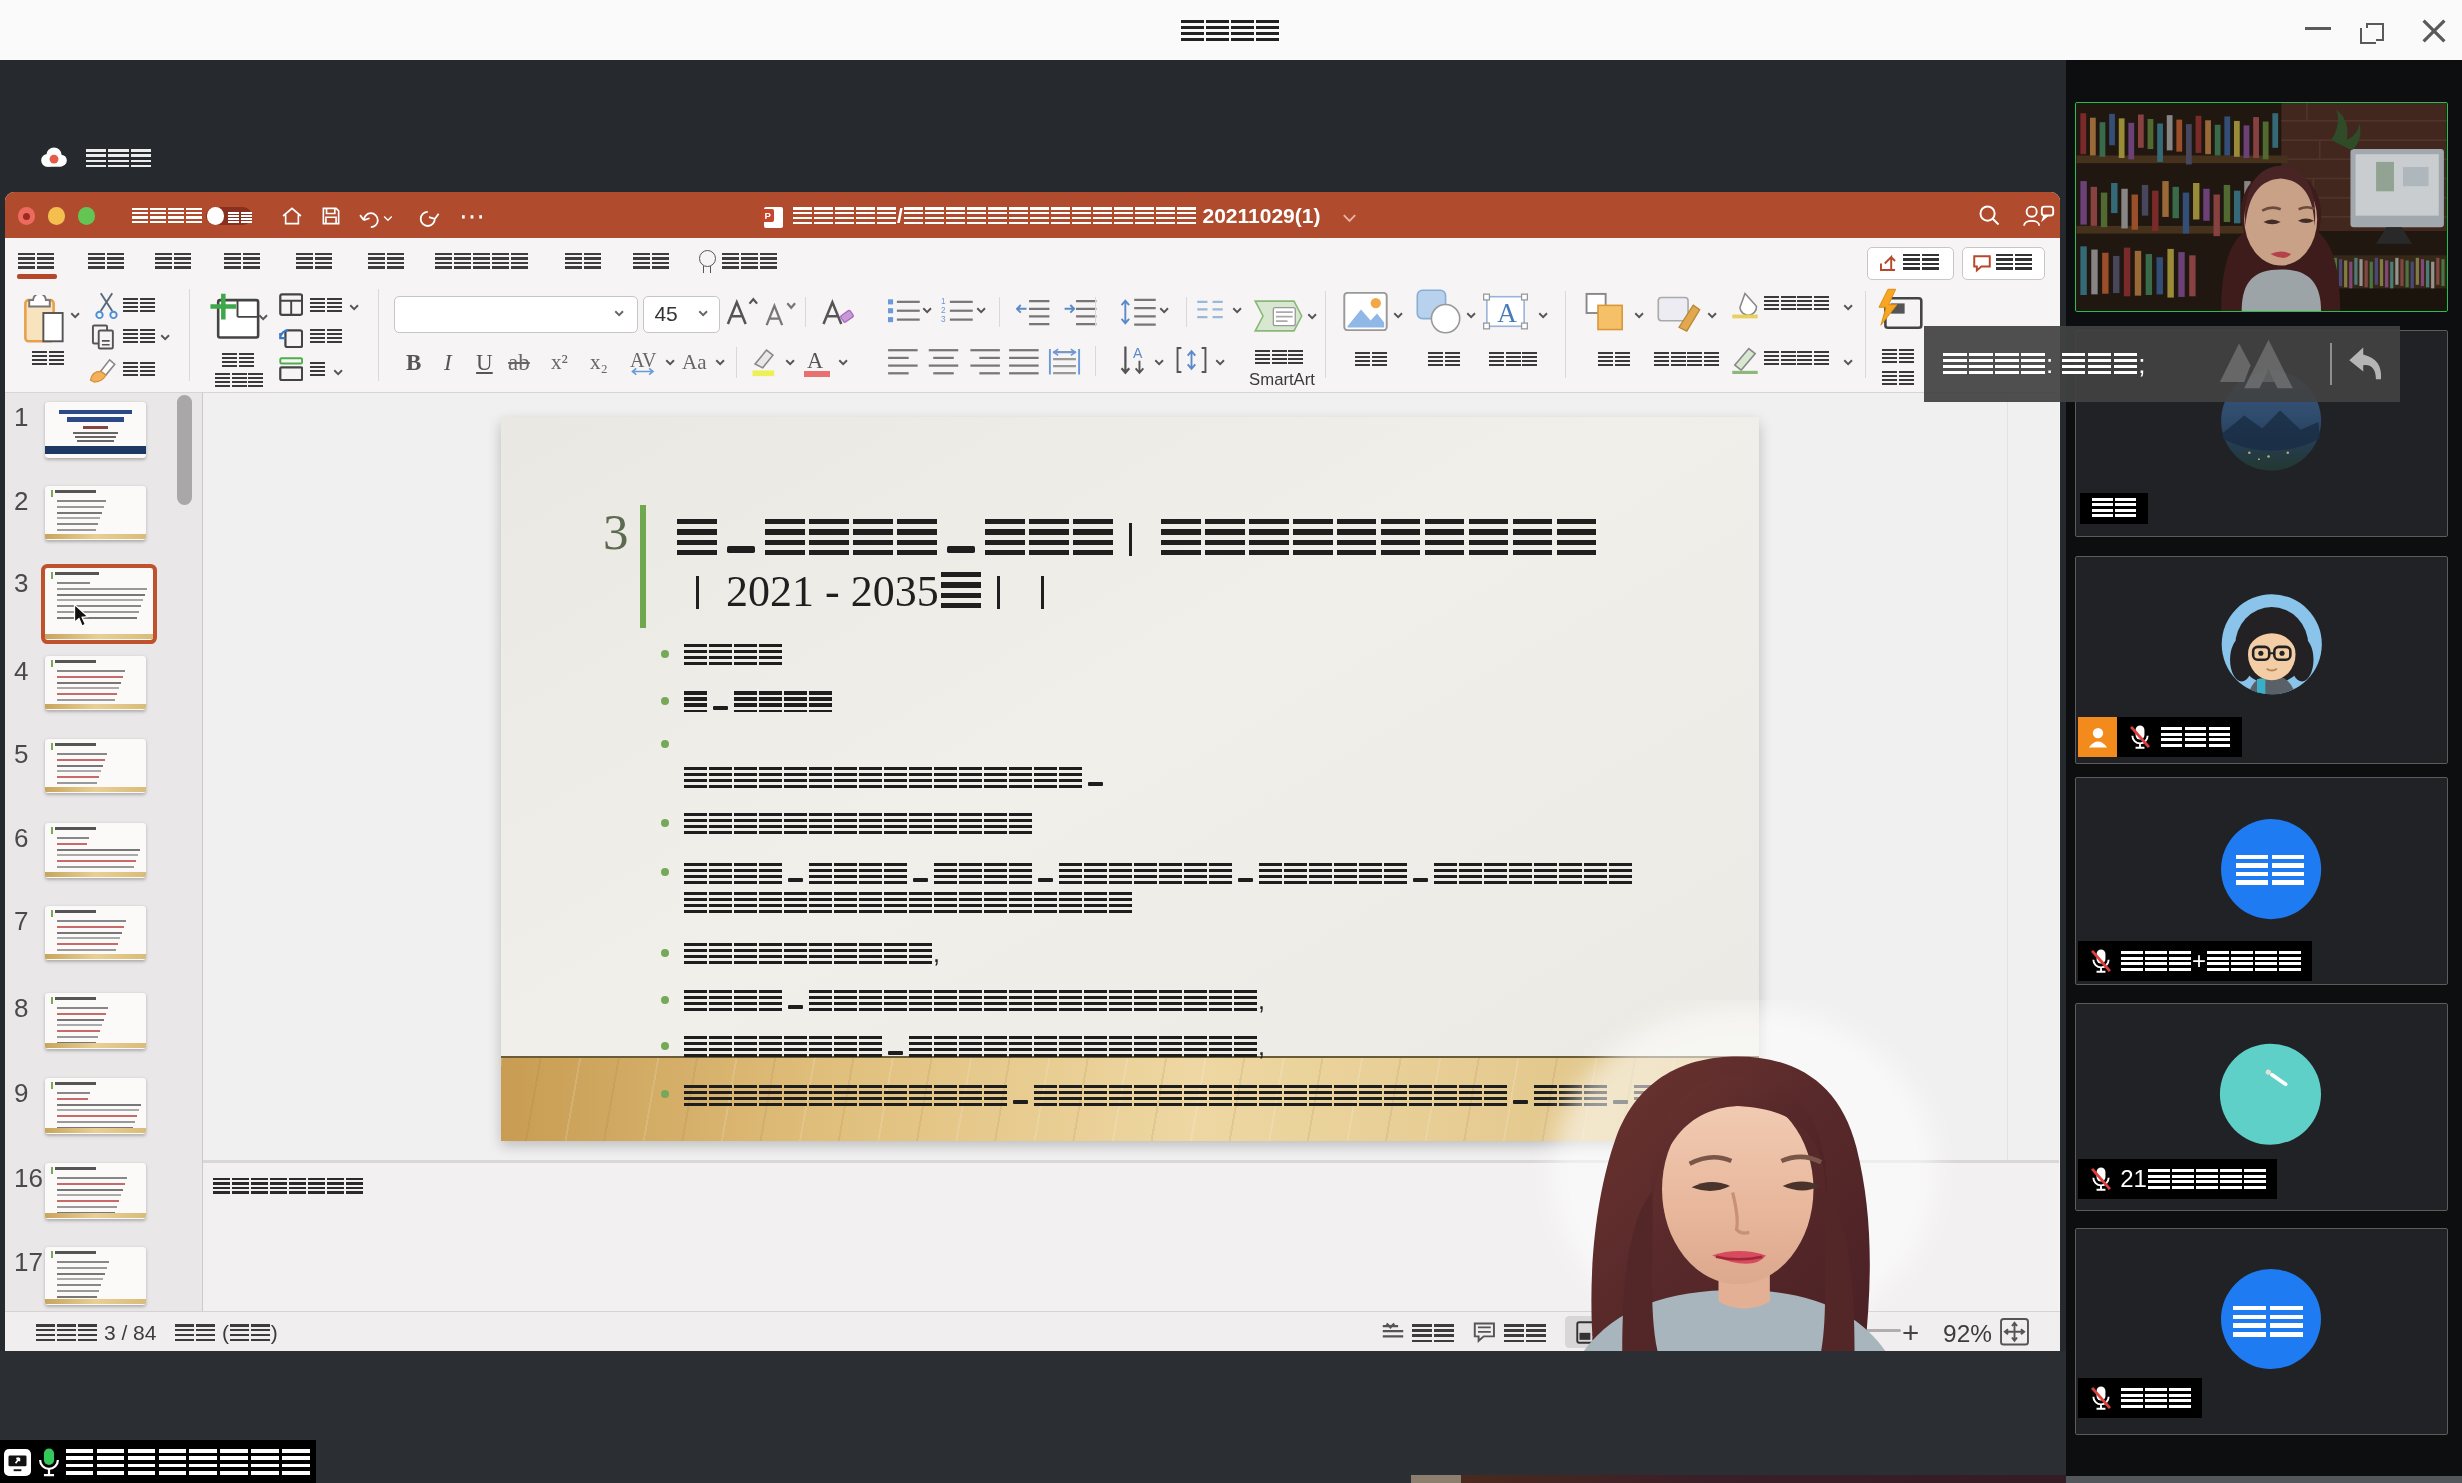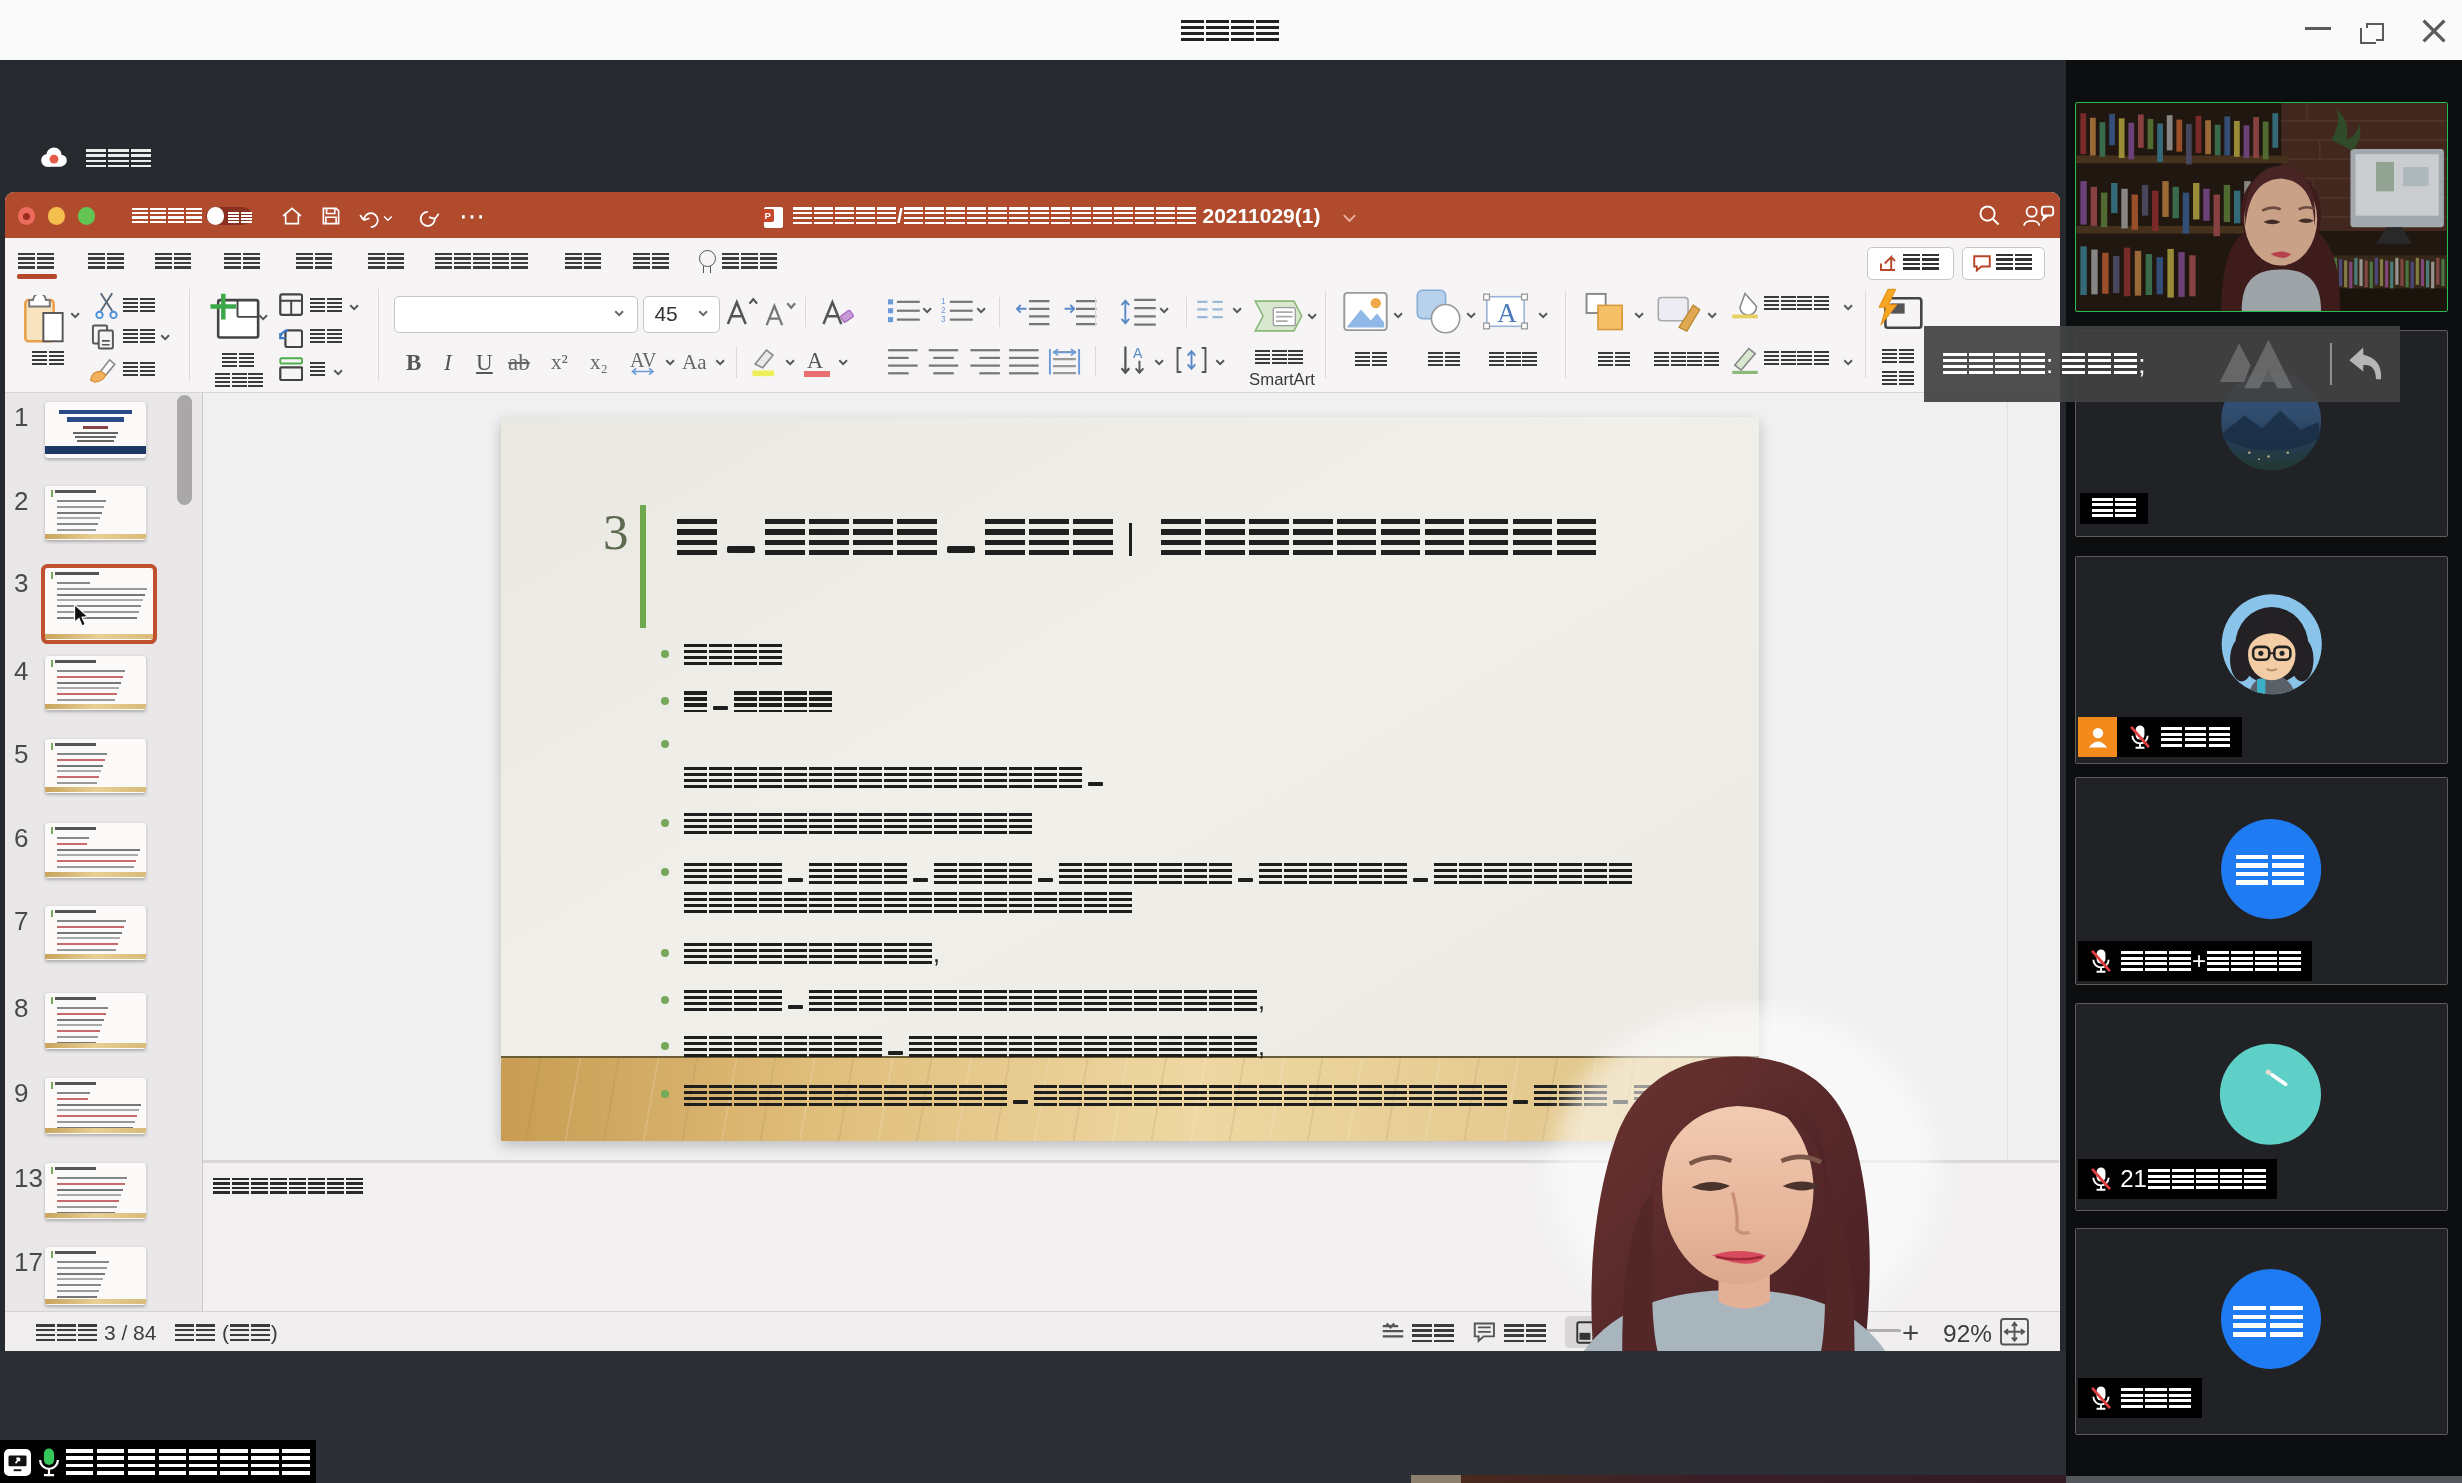--- a/index.html
+++ b/index.html
@@ -642,21 +642,21 @@
           <div style="position:absolute;left:11.5px;top:20px;width:31%;height:1.9px;background:#c86a6a"></div>
           <div style="position:absolute;left:11.5px;top:26px;width:84%;height:1.9px;background:#777"></div>
           <div style="position:absolute;left:11.5px;top:31px;width:82%;height:1.9px;background:#aaa"></div>
           <div style="position:absolute;left:11.5px;top:37px;width:80%;height:1.9px;background:#c86a6a"></div>
           <div style="position:absolute;left:11.5px;top:43px;width:78%;height:1.9px;background:#999"></div>
           <div style="position:absolute;left:11.5px;top:49px;width:76%;height:1.9px;background:#777"></div>
           <div style="position:absolute;left:6.4px;top:3.8px;width:1.9px;height:7.7px;background:#7aa85a"></div>
           <div style="position:absolute;left:10.3px;top:3.8px;width:40%;height:3.2px;background:#555"></div>
           <div style="position:absolute;left:0;bottom:1.3px;width:100%;height:4.5px;background:linear-gradient(90deg,#c9a45c,#e8cf95 50%,#d9bc78)"></div>
         </div>
-        <div class="a" style="left: 9px; top: 971px; font-size: 26px; color: rgb(74, 74, 74); font-weight: 500;">13</div>
+        <div class="a" style="left: 9px; top: 971px; font-size: 26px; color: rgb(74, 74, 74); font-weight: 500;">16</div>
         <div class="a" style="left: 40px; top: 971px; width: 101px; height: 56px; background: rgb(251, 250, 248); border-radius: 3.2px; box-shadow: rgba(0, 0, 0, 0.25) 0px 1.3px 3.2px; overflow: hidden;">
           <div style="position:absolute;left:11.5px;top:14px;width:70%;height:1.9px;background:#888"></div>
           <div style="position:absolute;left:11.5px;top:20px;width:68%;height:1.9px;background:#c86a6a"></div>
           <div style="position:absolute;left:11.5px;top:26px;width:66%;height:1.9px;background:#777"></div>
           <div style="position:absolute;left:11.5px;top:31px;width:64%;height:1.9px;background:#aaa"></div>
           <div style="position:absolute;left:11.5px;top:37px;width:62%;height:1.9px;background:#c86a6a"></div>
           <div style="position:absolute;left:11.5px;top:43px;width:60%;height:1.9px;background:#999"></div>
           <div style="position:absolute;left:11.5px;top:49px;width:58%;height:1.9px;background:#777"></div>
           <div style="position:absolute;left:6.4px;top:3.8px;width:1.9px;height:7.7px;background:#7aa85a"></div>
           <div style="position:absolute;left:10.3px;top:3.8px;width:40%;height:3.2px;background:#555"></div>
@@ -679,20 +679,21 @@
 
     <div class="a" style="left:172px;top:203px;width:15.4px;height:110px;background:#a9a7a8;border-radius:7.7px;"></div>
 
     <div class="a" id="slide" style="left:496px;top:225px;width:1258px;height:724px;background:linear-gradient(150deg,#eae8e3,#f1efe9 45%,#ebe9e3);box-shadow:0 5.1px 13px rgba(0,0,0,.22);">
         <div class="a" style="left: 0px; top: 639px; width: 1258px; height: 1.9px; background: rgb(107, 92, 56);"></div>
         <div class="a" style="left: 0px; top: 641px; width: 1258px; height: 83px; background: linear-gradient(90deg, rgb(200, 156, 82), rgb(224, 191, 124) 26%, rgb(238, 215, 162) 55%, rgb(230, 204, 146) 78%, rgb(220, 192, 131));"></div>
         <div class="a" style="left: 0px; top: 641px; width: 1258px; height: 83px; background: repeating-linear-gradient(100deg, rgba(255, 255, 255, 0.13) 0px, rgba(255, 255, 255, 0.13) 1.9px, transparent 1.9px, transparent 38px, rgba(140, 110, 60, 0.12) 38px, rgba(140, 110, 60, 0.12) 40px, transparent 40px, transparent 77px);"></div>
         <div class="a" style="left: 102px; top: 90px; font-size: 51px; color: rgb(92, 106, 80); font-family: &quot;Liberation Serif&quot;, serif; line-height: 51px;">3</div>
         <div class="a" style="left: 139px; top: 88px; width: 6.4px; height: 123px; background: rgb(111, 168, 78);"></div>
         <div class="a" style="left: 174px; top: 96px; font-family: &quot;Liberation Serif&quot;, serif; font-size: 44px; line-height: 51px; color: rgb(31, 31, 31); white-space: nowrap; --c: #1f1f1f;"><span class="g"></span><span class="p"></span><span class="g"></span><span class="g"></span><span class="g"></span><span class="g"></span><span class="p"></span><span class="g"></span><span class="g"></span><span class="g"></span><span class="q"></span><span class="g"></span><span class="g"></span><span class="g"></span><span class="g"></span><span class="g"></span><span class="g"></span><span class="g"></span><span class="g"></span><span class="g"></span><span class="g"></span></div>
+        <div class="a" style="left: 181px; top: 149px; font-family: &quot;Liberation Serif&quot;, serif; font-size: 44px; line-height: 51px; color: rgb(31, 31, 31); white-space: nowrap; --c: #1f1f1f;"><span class="q"></span>2021 - 2035<span class="g"></span><span class="q"></span><span class="q"></span></div>
         <div class="a" style="left: 160px; top: 233px; width: 8.3px; height: 8.3px; border-radius: 50%; background: rgb(118, 168, 90);"></div>
         <div class="a" style="left: 182px; top: 223px; font-size: 25px; line-height: 29.5px; color: rgb(30, 30, 30); --c: #1e1e1e; white-space: nowrap;"><span class="g"></span><span class="g"></span><span class="g"></span><span class="g"></span></div>
         <div class="a" style="left: 160px; top: 280px; width: 8.3px; height: 8.3px; border-radius: 50%; background: rgb(118, 168, 90);"></div>
         <div class="a" style="left: 182px; top: 270px; font-size: 25px; line-height: 29.5px; color: rgb(30, 30, 30); --c: #1e1e1e; white-space: nowrap; font-weight: bold;"><span class="bb"><span class="g"></span><span class="p"></span><span class="g"></span><span class="g"></span><span class="g"></span><span class="g"></span></span></div>
         <div class="a" style="left: 160px; top: 323px; width: 8.3px; height: 8.3px; border-radius: 50%; background: rgb(118, 168, 90);"></div>
         <div class="a" style="left: 182px; top: 346px; font-size: 25px; line-height: 29.5px; color: rgb(30, 30, 30); --c: #1e1e1e; white-space: nowrap;"><span class="g"></span><span class="g"></span><span class="g"></span><span class="g"></span><span class="g"></span><span class="g"></span><span class="g"></span><span class="g"></span><span class="g"></span><span class="g"></span><span class="g"></span><span class="g"></span><span class="g"></span><span class="g"></span><span class="g"></span><span class="g"></span><span class="p"></span></div>
         <div class="a" style="left: 160px; top: 402px; width: 8.3px; height: 8.3px; border-radius: 50%; background: rgb(118, 168, 90);"></div>
         <div class="a" style="left: 182px; top: 392px; font-size: 25px; line-height: 29.5px; color: rgb(30, 30, 30); --c: #1e1e1e; white-space: nowrap;"><span class="g"></span><span class="g"></span><span class="g"></span><span class="g"></span><span class="g"></span><span class="g"></span><span class="g"></span><span class="g"></span><span class="g"></span><span class="g"></span><span class="g"></span><span class="g"></span><span class="g"></span><span class="g"></span></div>
         <div class="a" style="left: 160px; top: 451px; width: 8.3px; height: 8.3px; border-radius: 50%; background: rgb(118, 168, 90);"></div>
         <div class="a" style="left: 182px; top: 442px; font-size: 25px; line-height: 29.5px; color: rgb(30, 30, 30); --c: #1e1e1e; width: 968px; white-space: normal;"><span class="g"></span><span class="g"></span><span class="g"></span><span class="g"></span><span class="p"></span><span class="g"></span><span class="g"></span><span class="g"></span><span class="g"></span><span class="p"></span><span class="g"></span><span class="g"></span><span class="g"></span><span class="g"></span><span class="p"></span><span class="g"></span><span class="g"></span><span class="g"></span><span class="g"></span><span class="g"></span><span class="g"></span><span class="g"></span><span class="p"></span><span class="g"></span><span class="g"></span><span class="g"></span><span class="g"></span><span class="g"></span><span class="g"></span><span class="p"></span><span class="g"></span><span class="g"></span><span class="g"></span><span class="g"></span><span class="g"></span><span class="g"></span><span class="g"></span><span class="g"></span><span class="g"></span><span class="g"></span><span class="g"></span><span class="g"></span><span class="g"></span><span class="g"></span><span class="g"></span><span class="g"></span><span class="g"></span><span class="g"></span><span class="g"></span><span class="g"></span><span class="g"></span><span class="g"></span><span class="g"></span><span class="g"></span><span class="g"></span><span class="g"></span></div>

